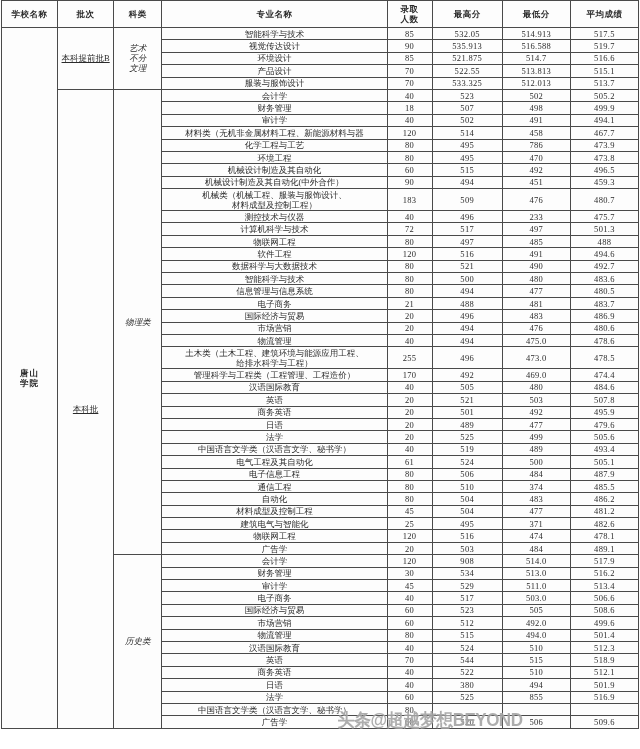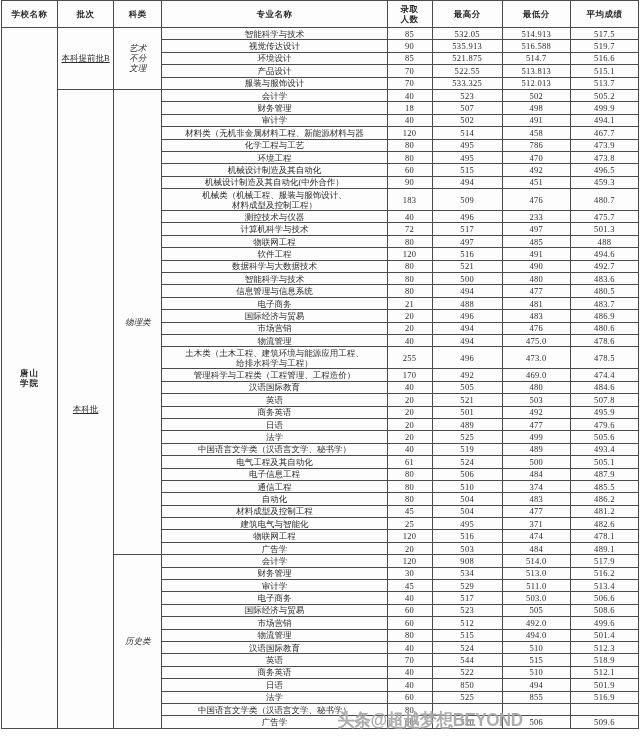--- a/index.html
+++ b/index.html
@@ -500,21 +500,21 @@
         <tr>
           <td class="col-major">商务英语</td>
           <td class="num">40</td>
           <td class="num">522</td>
           <td class="num">510</td>
           <td class="num">512.1</td>
         </tr>
         <tr>
           <td class="col-major">日语</td>
           <td class="num">40</td>
-          <td class="num">850</td>
+          <td class="num">380</td>
           <td class="num">494</td>
           <td class="num">501.9</td>
         </tr>
         <tr>
           <td class="col-major">法学</td>
           <td class="num">60</td>
           <td class="num">525</td>
           <td class="num">855</td>
           <td class="num">516.9</td>
         </tr>

